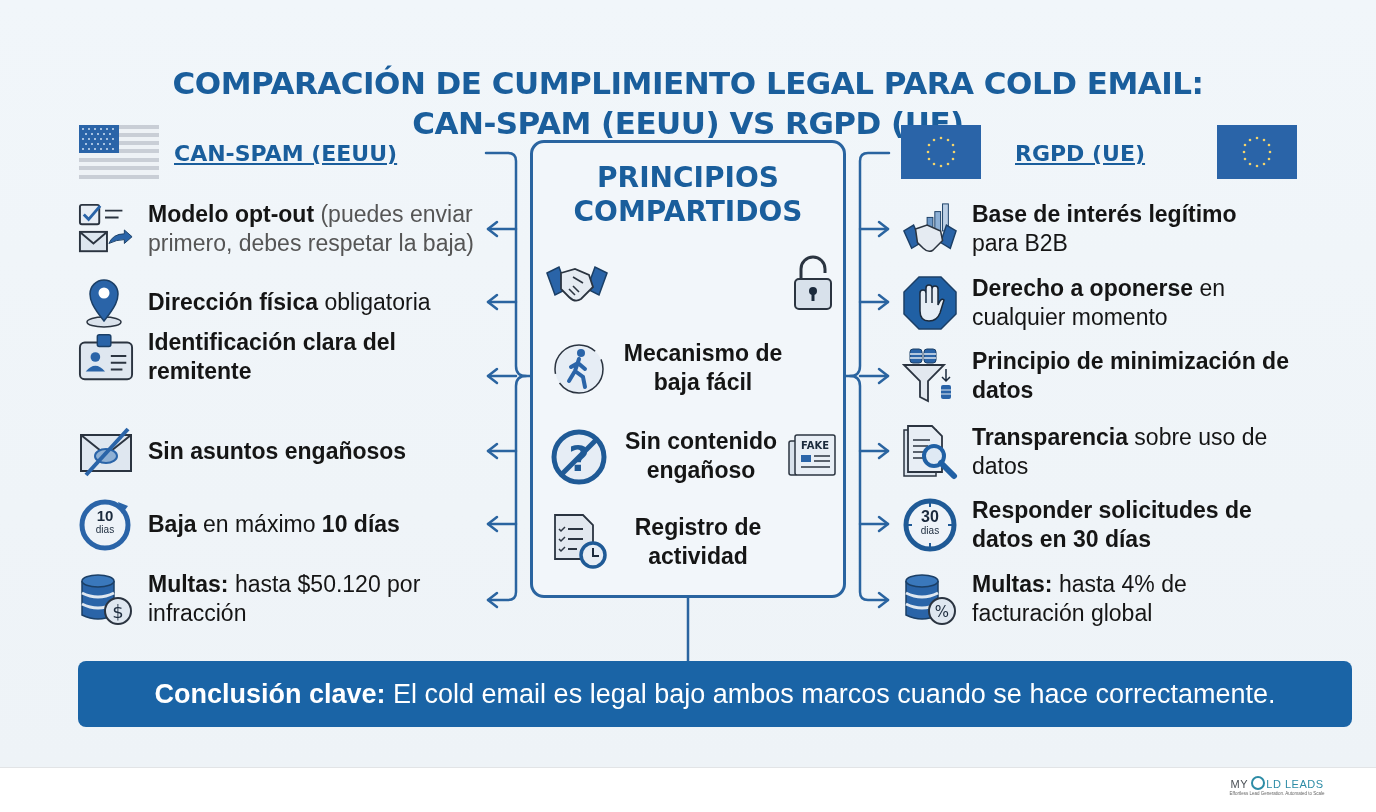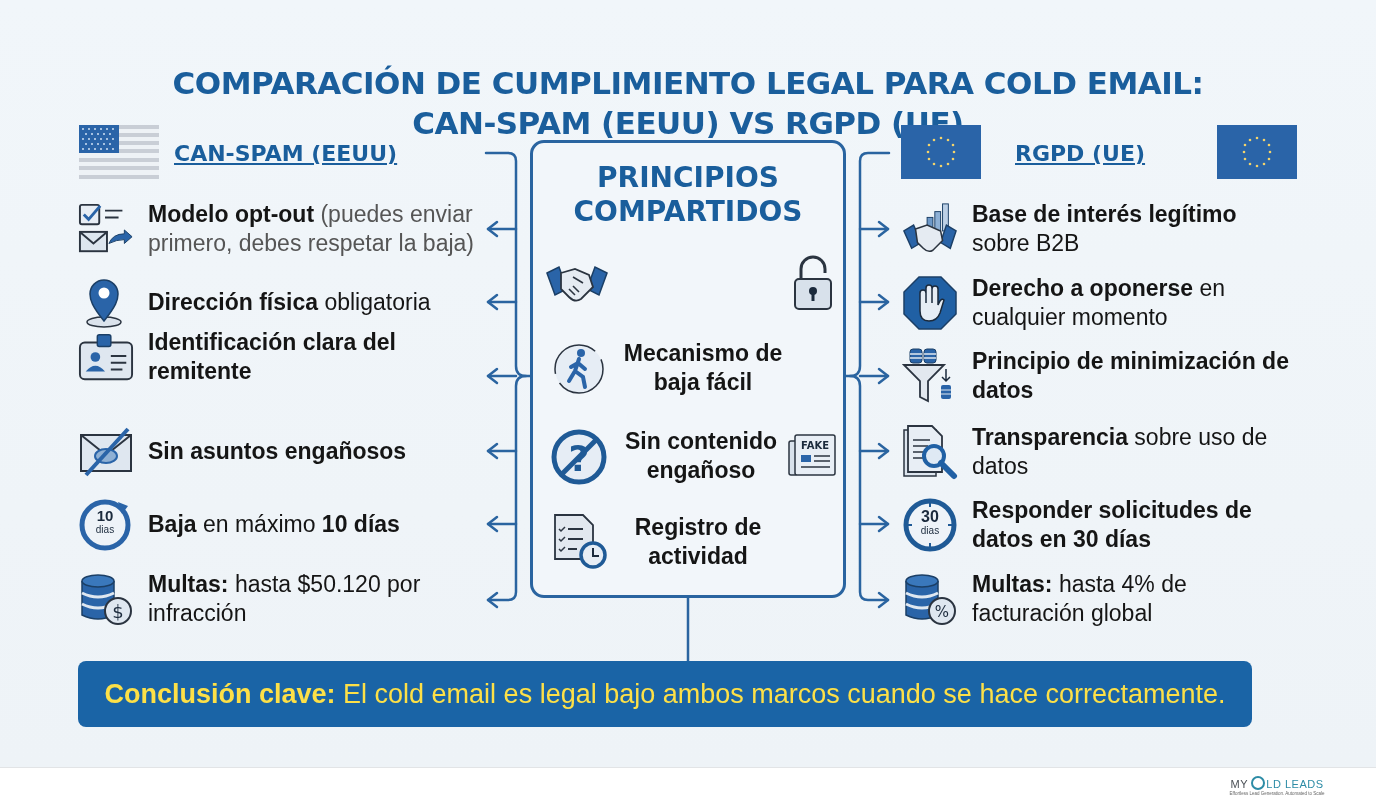--- a/index.html
+++ b/index.html
@@ -19,22 +19,22 @@
   .item .ic { width: 56px; height: 56px; flex: 0 0 56px; margin-right: 14px; display: flex; align-items: center; justify-content: center; }
   .item .tx { font-size: 23px; line-height: 29px; color: #151515; }
   .item .tx b { font-weight: bold; }
   .item .tx .muted { color: #555; }
   .center-box { position: absolute; left: 530px; top: 140px; width: 316px; height: 458px;
     border: 3px solid #2a64a0; border-radius: 14px; background: #f2f6fa; }
   .center-title { position: absolute; left: 0; top: 18px; width: 100%; text-align: center;
     font-family: "DejaVu Sans", sans-serif; font-weight: bold; color: #1a5e9c; font-size: 28px; line-height: 34px; }
   .c-item { position: absolute; left: 0; width: 100%; }
   .c-item .ctx { position: absolute; text-align: center; font-weight: bold; font-size: 23px; line-height: 29px; color: #151515; }
-  .conclusion { position: absolute; left: 78px; top: 661px; width: 1174px; height: 66px;
-    background: #1a64a6; border-radius: 8px; color: #fde047; font-size: 27px; line-height: 66px; text-align: center; }
+  .conclusion { position: absolute; left: 78px; top: 661px; width: 1274px; height: 66px;
+    background: #1a64a6; border-radius: 8px; color: #ffffff; font-size: 27px; line-height: 66px; text-align: center; }
   .conclusion b { font-weight: bold; }
   .logo { position: absolute; left: 1212px; top: 776px; width: 130px; text-align: center; }
   .logo .lm { font-size: 11px; letter-spacing: 0.5px; color: #4a4f55; white-space: nowrap; }
   .logo .lm span.teal { color: #2d8ca6; }
   .logo .ls { font-size: 4.5px; color: #666; white-space: nowrap; margin-top: 1px; }
   svg { display: block; }
 </style>
 </head>
 <body>
 
@@ -329,21 +329,21 @@
     <div class="ic">
       <svg width="58" height="56" viewBox="0 0 58 56">
         <rect x="26" y="16" width="6" height="14" fill="#6d98c8" stroke="#1b3f66" stroke-width="1"></rect>
         <rect x="34" y="10" width="6" height="20" fill="#8db0d6" stroke="#1b3f66" stroke-width="1"></rect>
         <rect x="42" y="2" width="6" height="28" fill="#bcd0e6" stroke="#1b3f66" stroke-width="1"></rect>
         <path d="M2 30 L12 24 L20 42 L10 48Z" fill="#2a64a8" stroke="#1b3f66" stroke-width="1.5"></path>
         <path d="M56 30 L46 24 L40 42 L50 48Z" fill="#2a64a8" stroke="#1b3f66" stroke-width="1.5"></path>
         <path d="M14 28 L26 24 L40 30 L42 40 L32 50 Q27 53 22 48 L16 42Z" fill="#e5ebf2" stroke="#2b3440" stroke-width="1.6"></path>
       </svg>
     </div>
-    <div class="tx" style="width:310px;"><b>Base de interés legítimo</b><span> sobre B2B</span></div>
+    <div class="tx" style="width:310px;"><b>Base de interés legítimo</b><span> para B2B</span></div>
   </div>
 
   <div class="item" style="left:902px; top:274px;">
     <div class="ic">
       <svg width="56" height="56" viewBox="0 0 56 56">
         <path d="M17 2 H39 L54 17 V39 L39 54 H17 L2 39 V17Z" fill="#2060a4" stroke="#1b3f66" stroke-width="1.5"></path>
         <path d="M18 36 V18 Q18 15 21 15 Q24 15 24 18 V28 V13 Q24 10 27 10 Q30 10 30 13 V28 V14 Q30 11 33 11 Q36 11 36 14 V30 L38 26 Q40 23 42 25 L38 38 Q35 46 27 46 Q18 46 18 36Z" fill="#e6edf5" stroke="#1b2a3c" stroke-width="1.5"></path>
       </svg>
     </div>
     <div class="tx" style="width:300px;"><b>Derecho a oponerse</b><span> en cualquier momento</span></div>

